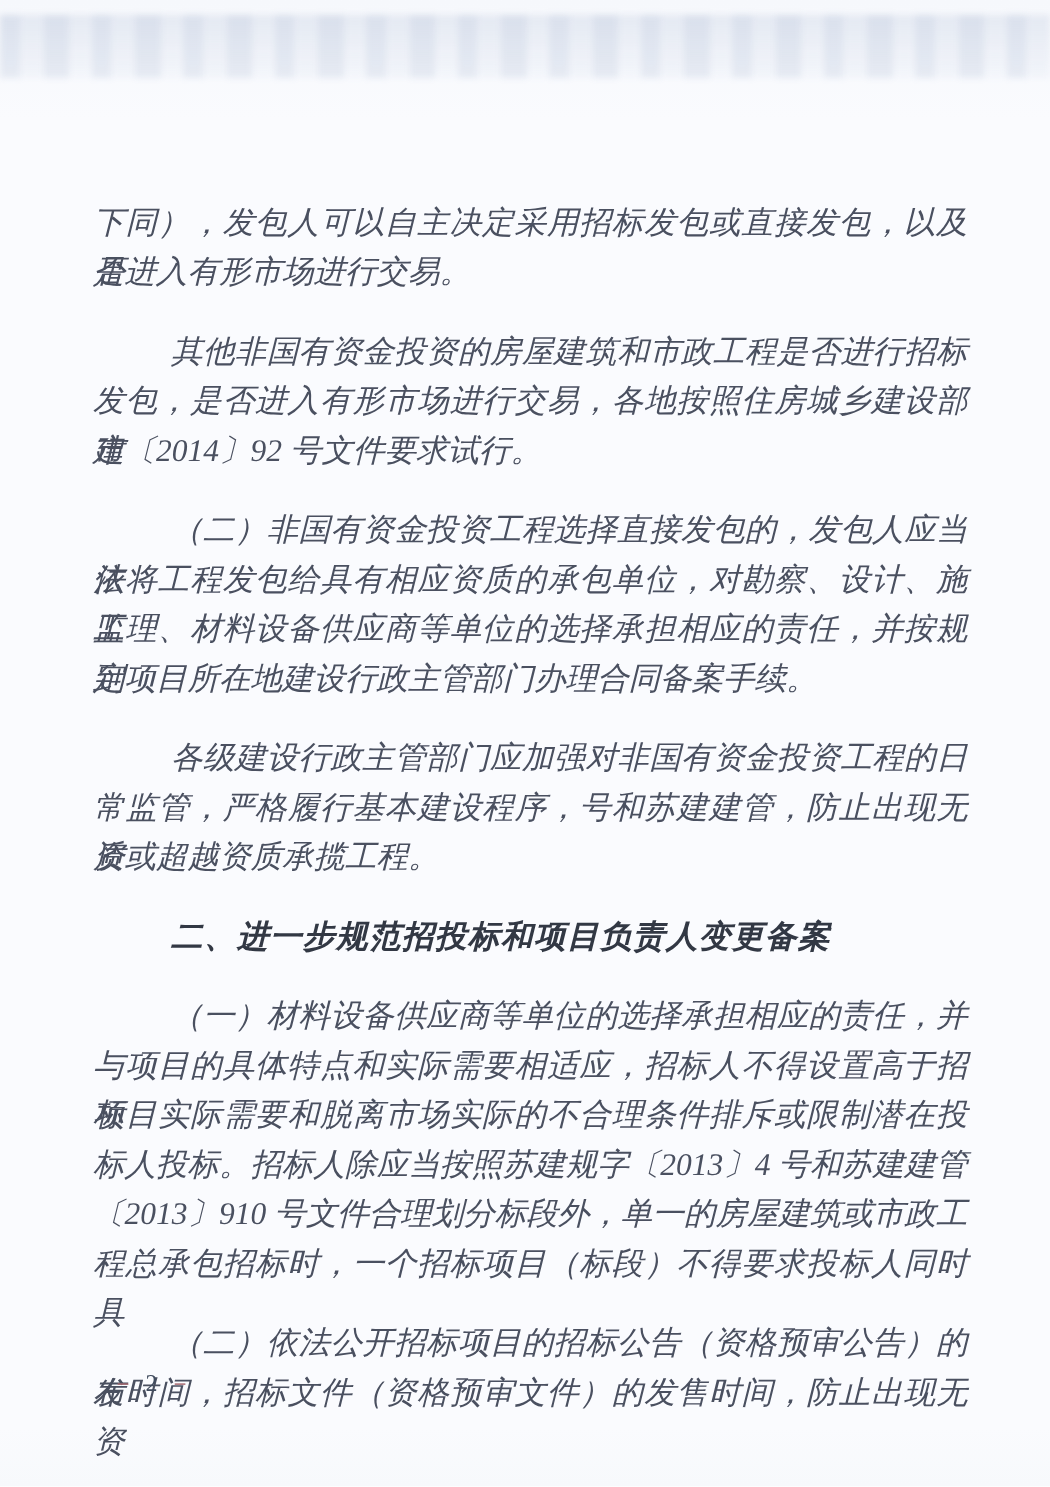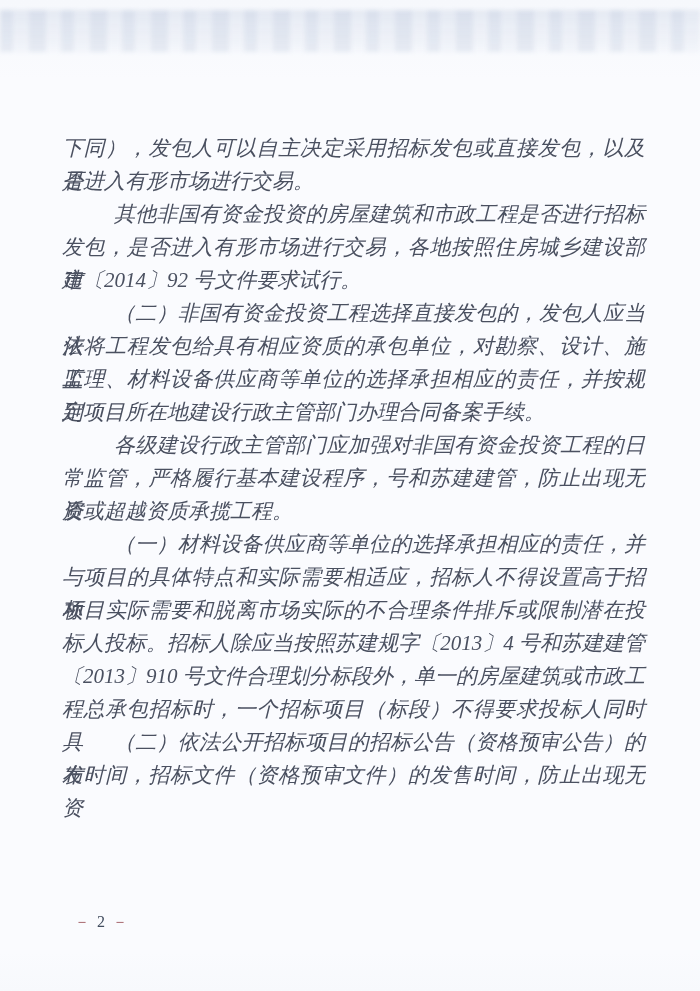--- a/index.html
+++ b/index.html
@@ -43,21 +43,21 @@
     line-height:33px;
     font-size:21px;
     color:var(--ink);
     text-rendering:optimizeLegibility;
   }
   .fill{
     text-align:justify;
     text-align-last:justify;
     text-justify:inter-ideograph;
   }
-  .indent{ text-indent:52px; }
+  .indent{ text-indent:52px;margin-top:20px; }
   .heading{
     font-weight:700;
     color:var(--ink-heading);
     letter-spacing:1px;
   }
   .footer{
     position:absolute;
     left:74px;top:912px;
     font-size:16px;
     letter-spacing:7px;
@@ -78,20 +78,21 @@
     <p class="line indent fill">其他非国有资金投资的房屋建筑和市政工程是否进行招标</p>
     <p class="line fill">发包，是否进入有形市场进行交易，各地按照住房城乡建设部建</p>
     <p class="line">市〔2014〕92 号文件要求试行。</p>
     <p class="line indent fill">（二）非国有资金投资工程选择直接发包的，发包人应当依</p>
     <p class="line fill">法将工程发包给具有相应资质的承包单位，对勘察、设计、施工、</p>
     <p class="line fill">监理、材料设备供应商等单位的选择承担相应的责任，并按规定</p>
     <p class="line">到项目所在地建设行政主管部门办理合同备案手续。</p>
     <p class="line indent fill">各级建设行政主管部门应加强对非国有资金投资工程的日</p>
     <p class="line fill">常监管，严格履行基本建设程序，号和苏建建管，防止出现无资</p>
     <p class="line">质或超越资质承揽工程。</p>
+    <p class="line indent heading">二、进一步规范招投标和项目负责人变更备案</p>
     <p class="line indent fill">（一）材料设备供应商等单位的选择承担相应的责任，并</p>
     <p class="line fill">与项目的具体特点和实际需要相适应，招标人不得设置高于招标</p>
     <p class="line fill">项目实际需要和脱离市场实际的不合理条件排斥或限制潜在投</p>
     <p class="line fill">标人投标。招标人除应当按照苏建规字〔2013〕4 号和苏建建管</p>
     <p class="line fill">〔2013〕910 号文件合理划分标段外，单一的房屋建筑或市政工</p>
     <p class="line fill">程总承包招标时，一个招标项目（标段）不得要求投标人同时具</p>
     <p class="line indent fill">（二）依法公开招标项目的招标公告（资格预审公告）的发</p>
     <p class="line fill">布时间，招标文件（资格预审文件）的发售时间，防止出现无资</p>
   </main>
 

